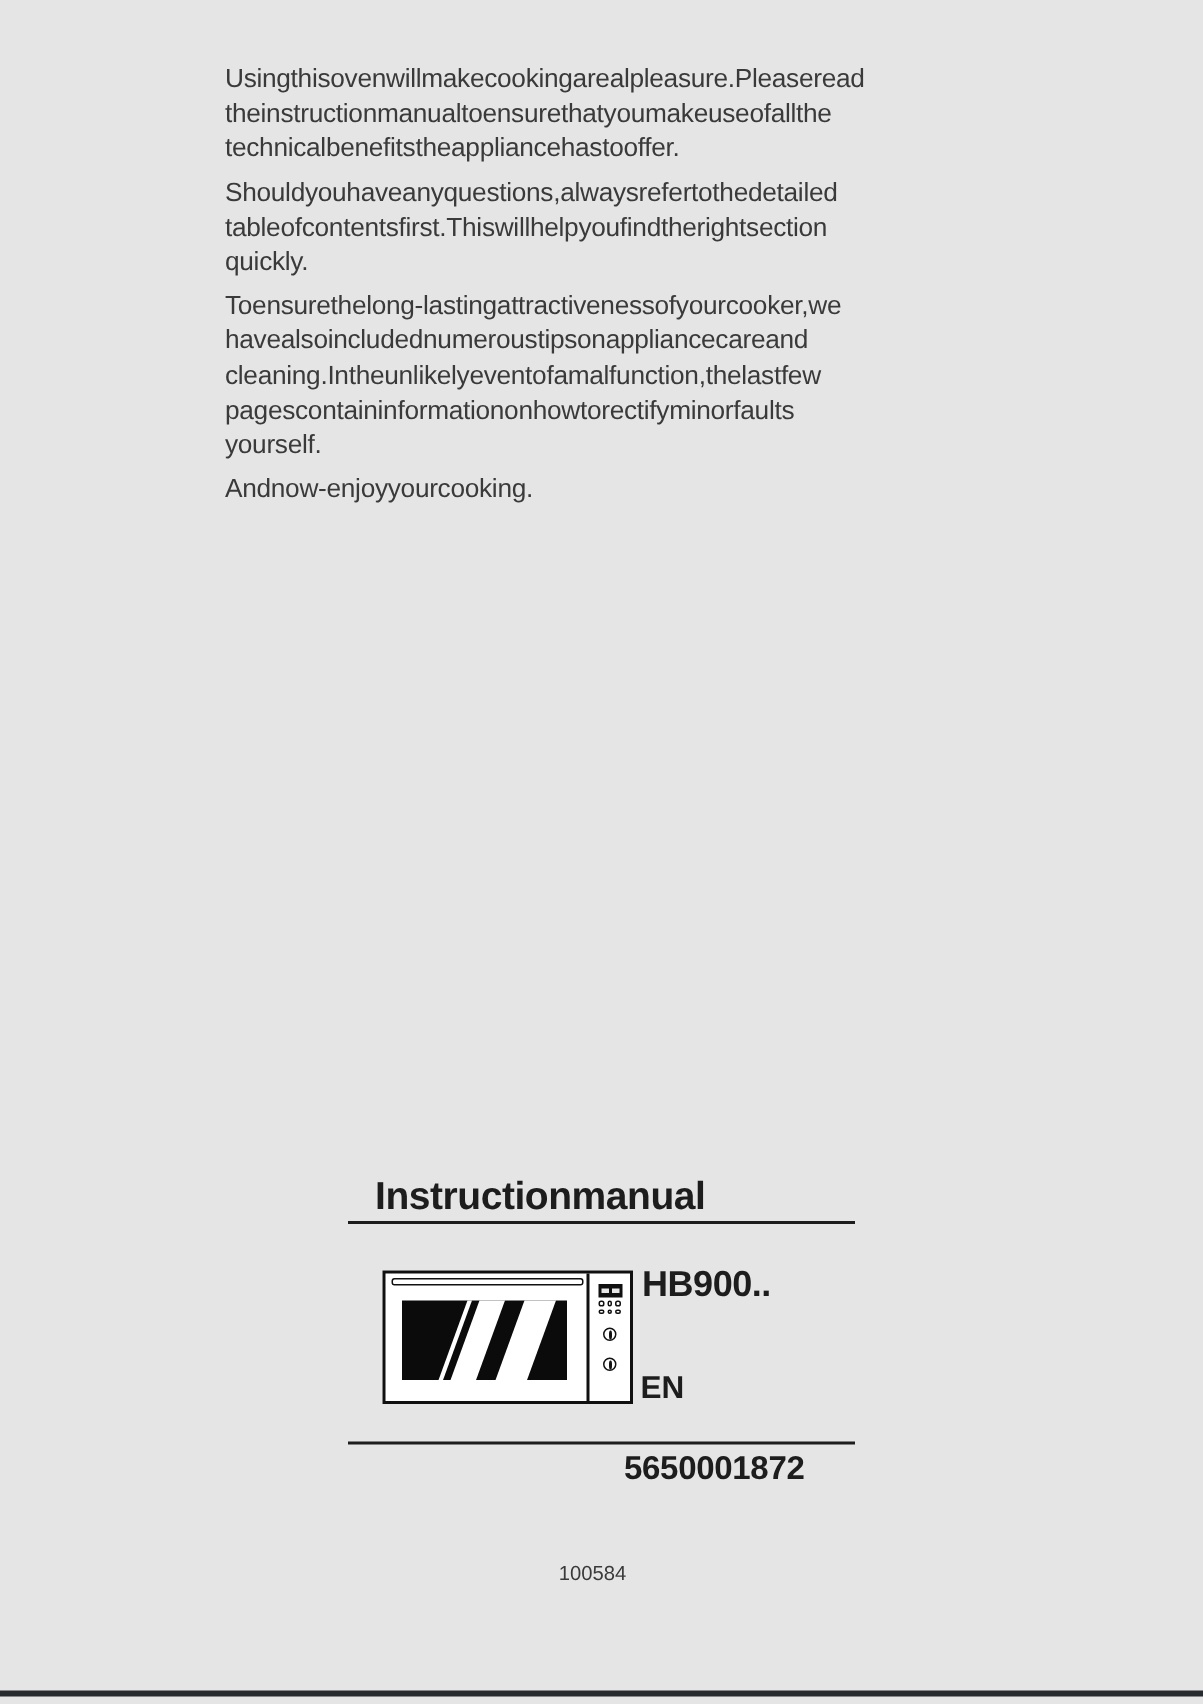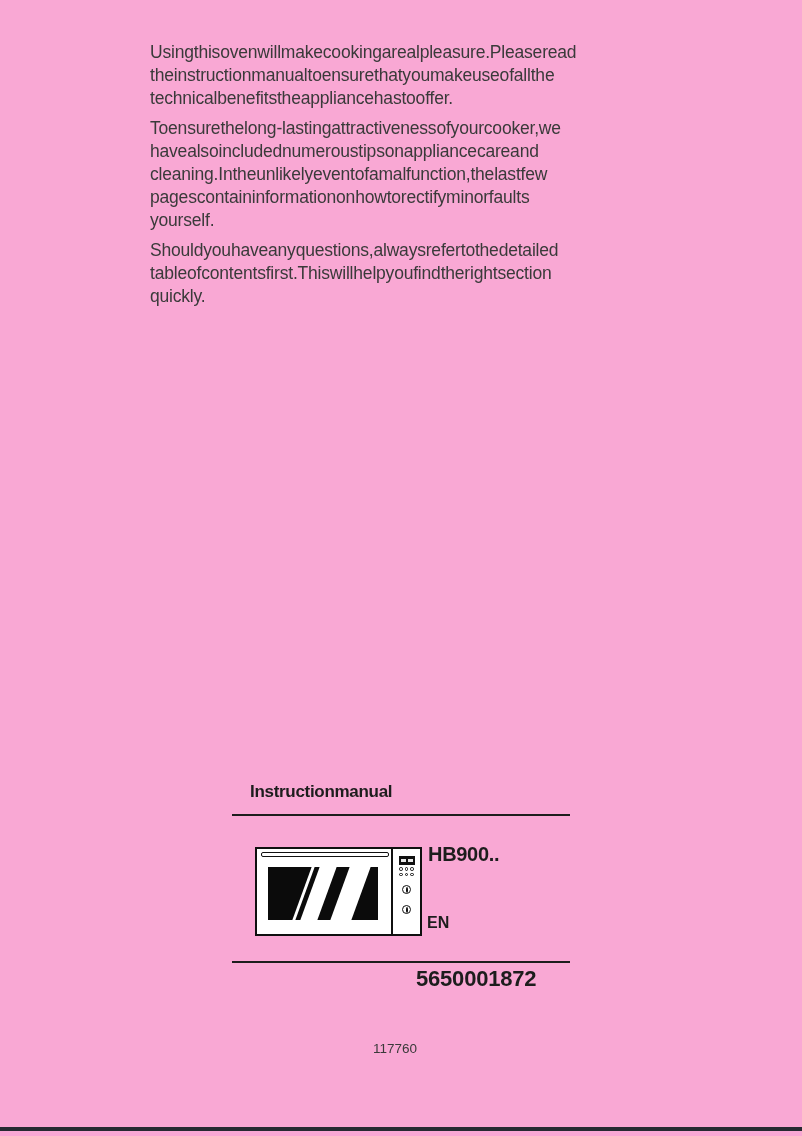--- a/index.html
+++ b/index.html
@@ -1,20 +1,20 @@
 <!DOCTYPE html>
 <html><head>
 <meta charset="utf-8">
 <style>
   html, body { margin: 0; padding: 0; background: #ffffff; }
   .page {
     position: relative;
     width: 802px;
     height: 1136px;
-    background: #f9a8d4;
+    background: #e5e5e5;
     font-family: "Liberation Sans", sans-serif;
     overflow: hidden;
   }
 
   
   .intro {
     position: absolute;
     left: 150px;
     top: 41px;
     width: 480px;
@@ -30,21 +30,21 @@
 
   
   .title-block {
     position: absolute;
     left: 232px;
     top: 782px;
     width: 338px;
   }
   .doc-title {
     margin: 0 0 0 18px;
-    font-size: 17px;
+    font-size: 26px;
     font-weight: bold;
     color: #1d1d1d;
     letter-spacing: -0.3px;
   }
   .rule {
     position: absolute;
     left: 232px;
     width: 338px;
     height: 0;
     border-top: 2.5px solid #1d1d1d;
@@ -150,30 +150,30 @@
     width: 2px;
     height: 6px;
     background: #101010;
     border-radius: 45%;
   }
 
   .model-label {
     position: absolute;
     left: 428px;
     top: 843px;
-    font-size: 20px;
+    font-size: 24px;
     font-weight: bold;
     color: #1d1d1d;
     letter-spacing: -0.3px;
   }
   .lang-label {
     position: absolute;
     left: 427px;
     top: 914px;
-    font-size: 16px;
+    font-size: 21px;
     font-weight: bold;
     color: #1d1d1d;
   }
   .doc-number {
     position: absolute;
     left: 416px;
     top: 966px;
     font-size: 22px;
     font-weight: bold;
     color: #1d1d1d;
@@ -199,28 +199,29 @@
 </style>
 </head>
 <body>
 
 <div class="page">
 
   <div class="intro">
     <p>Usingthisovenwillmakecookingarealpleasure.Pleaseread
 theinstructionmanualtoensurethatyoumakeuseofallthe
 technicalbenefitstheappliancehastooffer.</p>
+    <p>Shouldyouhaveanyquestions,alwaysrefertothedetailed
+tableofcontentsfirst.Thiswillhelpyoufindtherightsection
+quickly.</p>
     <p>Toensurethelong-lastingattractivenessofyourcooker,we
 havealsoincludednumeroustipsonappliancecareand
 cleaning.Intheunlikelyeventofamalfunction,thelastfew
 pagescontaininformationonhowtorectifyminorfaults
 yourself.</p>
-    <p>Shouldyouhaveanyquestions,alwaysrefertothedetailed
-tableofcontentsfirst.Thiswillhelpyoufindtherightsection
-quickly.</p>
+    <p>Andnow-enjoyyourcooking.</p>
   </div>
 
   <div class="title-block">
     <h1 class="doc-title">Instructionmanual</h1>
   </div>
   <div class="rule rule-top"></div>
 
   <div class="oven">
     <div class="oven-handle"></div>
     <div class="oven-window">
@@ -244,16 +245,16 @@
       <div class="knob knob-2"></div>
     </div>
   </div>
 
   <div class="model-label">HB900..</div>
   <div class="lang-label">EN</div>
 
   <div class="rule rule-bottom"></div>
   <div class="doc-number">5650001872</div>
 
-  <div class="footer-code">117760</div>
+  <div class="footer-code">100584</div>
   <div class="footer-bar"></div>
 
 </div>
 
 </body></html>

